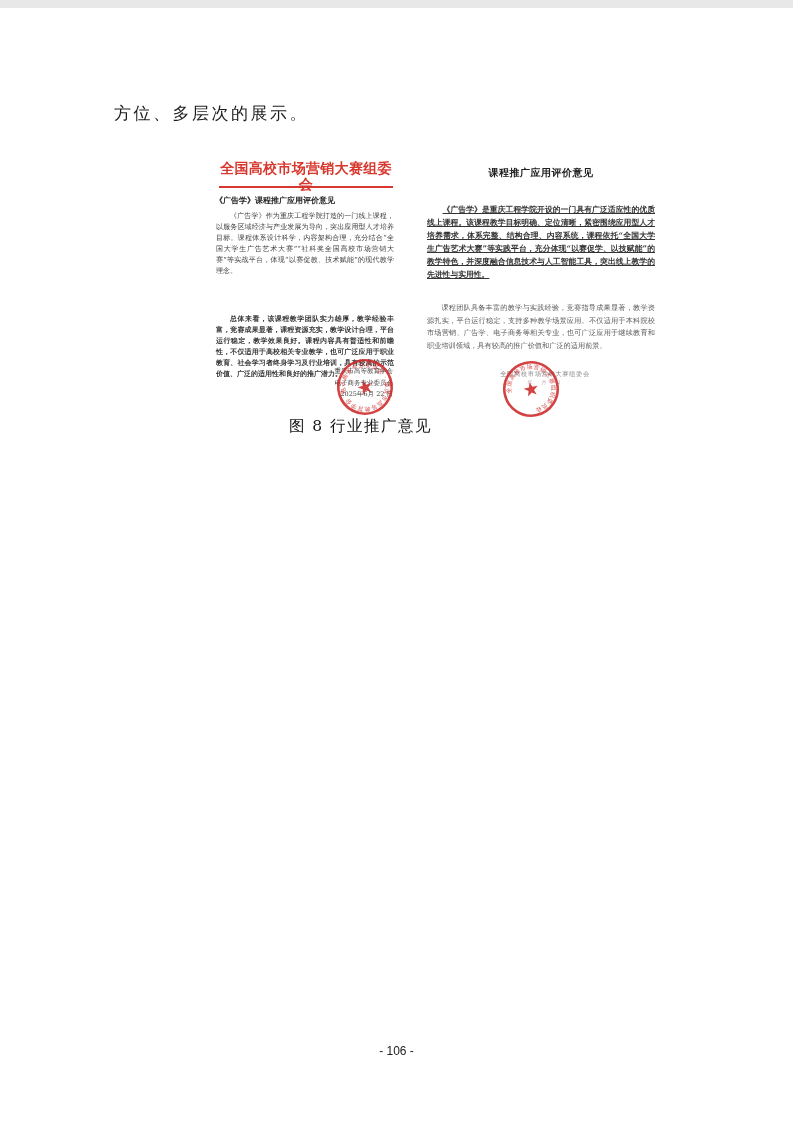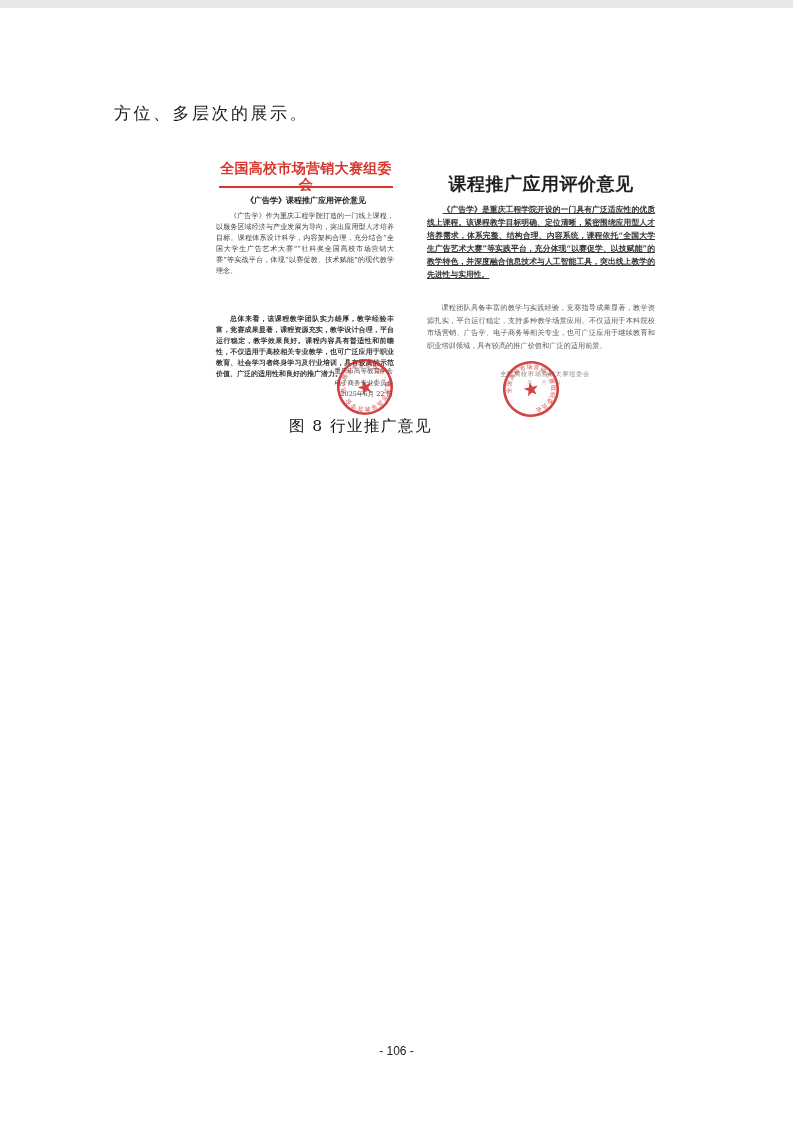--- a/index.html
+++ b/index.html
@@ -20,38 +20,38 @@
   .letter-left .org-title {
     position:absolute; left:0; top:9px; width:182px;
     text-align:center; font-weight:bold; font-size:14px;
     letter-spacing:0.3px; line-height:16px;
   }
   .letter-left .title-rule {
     position:absolute; left:4px; top:35px; width:174px; height:2px;
   }
   .letter-left .subtitle {
     position:absolute; left:0; top:44px; width:182px;
-    text-align:center; font-weight:bold; font-size:8px; color:#262626;
+    font-weight:bold; font-size:8px; color:#262626;
   }
   .letter-left .para {
     position:absolute; left:1px; width:178px;
     font-size:7px; line-height:11px; color:#3d3d3d;
     text-align:justify; text-indent:2em;
   }
   .letter-left .para1 { top:60px; }
   .letter-left .para2 { top:162px; font-weight:600; color:#383838; }
   .letter-left .sig {
     position:absolute; left:90px; top:215px; width:88px;
     text-align:right; font-size:6.5px; line-height:11.5px; color:#444;
   }
   
   .letter-right { position:absolute; left:425px; top:158px; width:232px; height:255px; }
   .letter-right .doc-title {
-    position:absolute; left:0; top:6px; width:232px;
-    text-align:center; font-weight:bold; font-size:18px; color:#1f1f1f;
+    position:absolute; left:0; top:0; width:232px;
+    text-align:center; font-weight:bold; font-size:10px; color:#1f1f1f;
     letter-spacing:0.5px;
   }
   .letter-right .para {
     position:absolute; left:2px; width:228px;
     text-align:justify; text-indent:2em;
   }
   .letter-right .para1 {
     top:37px; font-size:7.8px; line-height:13px; color:#343434; font-weight:600;text-decoration:underline;
   }
   .letter-right .para2 {

